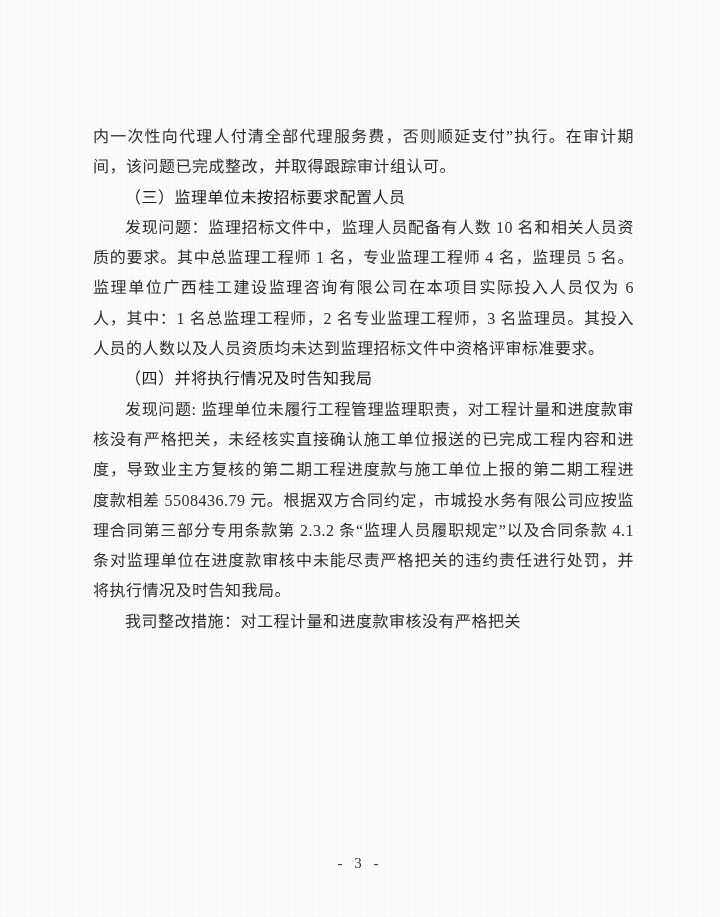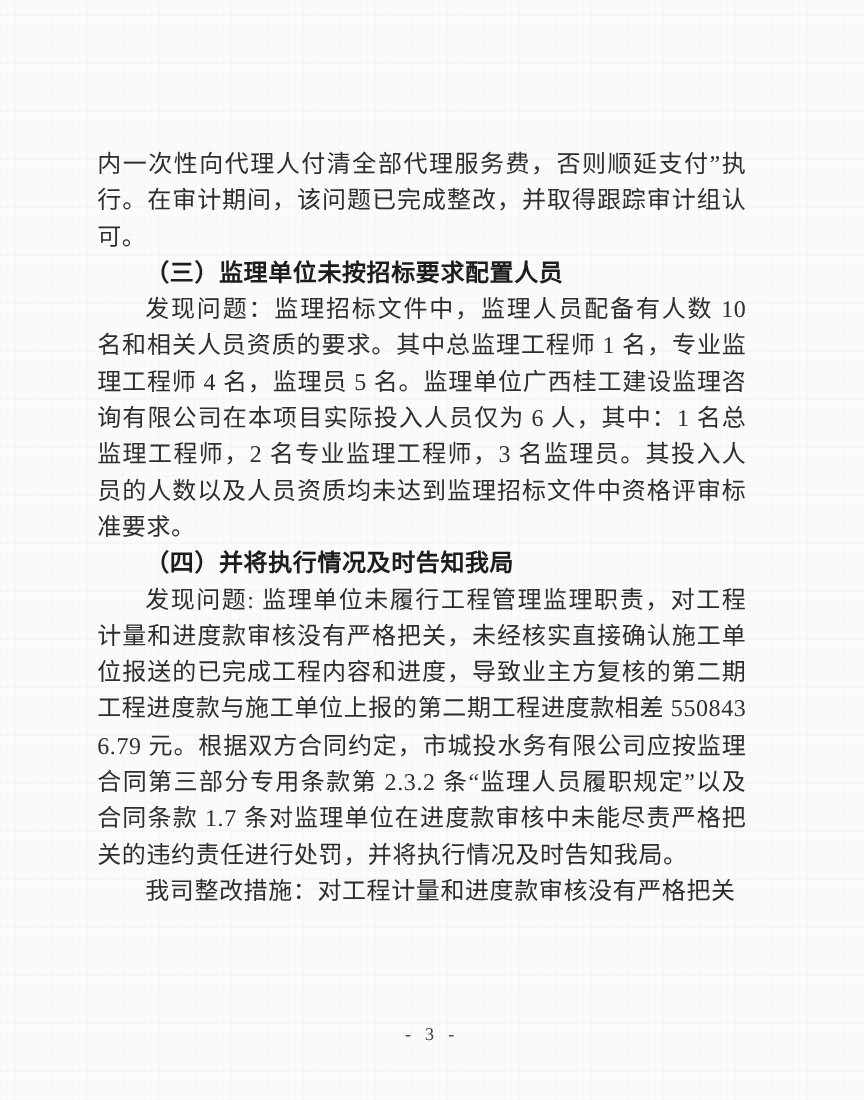--- a/index.html
+++ b/index.html
@@ -17,43 +17,43 @@
     position: absolute;
     inset: 0;
     background-color: #fbfbfb;
     
     background-image:
       repeating-linear-gradient(0deg, rgba(0,0,0,0.015) 0px, rgba(0,0,0,0.015) 1px, transparent 1px, transparent 8px),
       repeating-linear-gradient(90deg, rgba(0,0,0,0.010) 0px, rgba(0,0,0,0.010) 1px, transparent 1px, transparent 6px);
   }
   .page-content {
     position: absolute;
-    left: 81px;
+    left: 93px;
     top: 122px;
     width: 541px;
-    font-size: 20px;
+    font-size: 16px;
     line-height: 30.3px;
     color: #2e2e2e;
     text-align: justify;
     text-justify: inter-character;
     letter-spacing: 0.5px;
   }
   .page-content p {
     margin: 0;
     word-break: break-all;
   }
   .cont {
     text-indent: 0;
   }
   .para {
     text-indent: 2em;
   }
   .heading {
     text-indent: 2em;
-    font-weight: bold;
+    font-weight: normal;
     color: #1d1d1d;
   }
   .page-number {
     position: absolute;
     top: 855px;
     left: 0;
     width: 100%;
     text-align: center;
     font-size: 15px;
     letter-spacing: 4px;
@@ -64,19 +64,19 @@
 </head>
 <body>
 
 <div class="page">
 
   <div class="page-content">
     <p class="cont">内一次性向代理人付清全部代理服务费，否则顺延支付”执行。在审计期间，该问题已完成整改，并取得跟踪审计组认可。</p>
     <p class="heading">（三）监理单位未按招标要求配置人员</p>
     <p class="para">发现问题：监理招标文件中，监理人员配备有人数 10 名和相关人员资质的要求。其中总监理工程师 1 名，专业监理工程师 4 名，监理员 5 名。监理单位广西桂工建设监理咨询有限公司在本项目实际投入人员仅为 6 人，其中：1 名总监理工程师，2 名专业监理工程师，3 名监理员。其投入人员的人数以及人员资质均未达到监理招标文件中资格评审标准要求。</p>
     <p class="heading">（四）并将执行情况及时告知我局</p>
-    <p class="para">发现问题: 监理单位未履行工程管理监理职责，对工程计量和进度款审核没有严格把关，未经核实直接确认施工单位报送的已完成工程内容和进度，导致业主方复核的第二期工程进度款与施工单位上报的第二期工程进度款相差 5508436.79 元。根据双方合同约定，市城投水务有限公司应按监理合同第三部分专用条款第 2.3.2 条“监理人员履职规定”以及合同条款 1.7 条对监理单位在进度款审核中未能尽责严格把关的违约责任进行处罚，并将执行情况及时告知我局。</p>
+    <p class="para">发现问题: 监理单位未履行工程管理监理职责，对工程计量和进度款审核没有严格把关，未经核实直接确认施工单位报送的已完成工程内容和进度，导致业主方复核的第二期工程进度款与施工单位上报的第二期工程进度款相差 5508436.79 元。根据双方合同约定，市城投水务有限公司应按监理合同第三部分专用条款第 2.3.2 条“监理人员履职规定”以及合同条款 4.1 条对监理单位在进度款审核中未能尽责严格把关的违约责任进行处罚，并将执行情况及时告知我局。</p>
     <p class="para">我司整改措施：对工程计量和进度款审核没有严格把关</p>
   </div>
 
   <div class="page-number">- 3 -</div>
 
 </div>
 
 </body></html>

